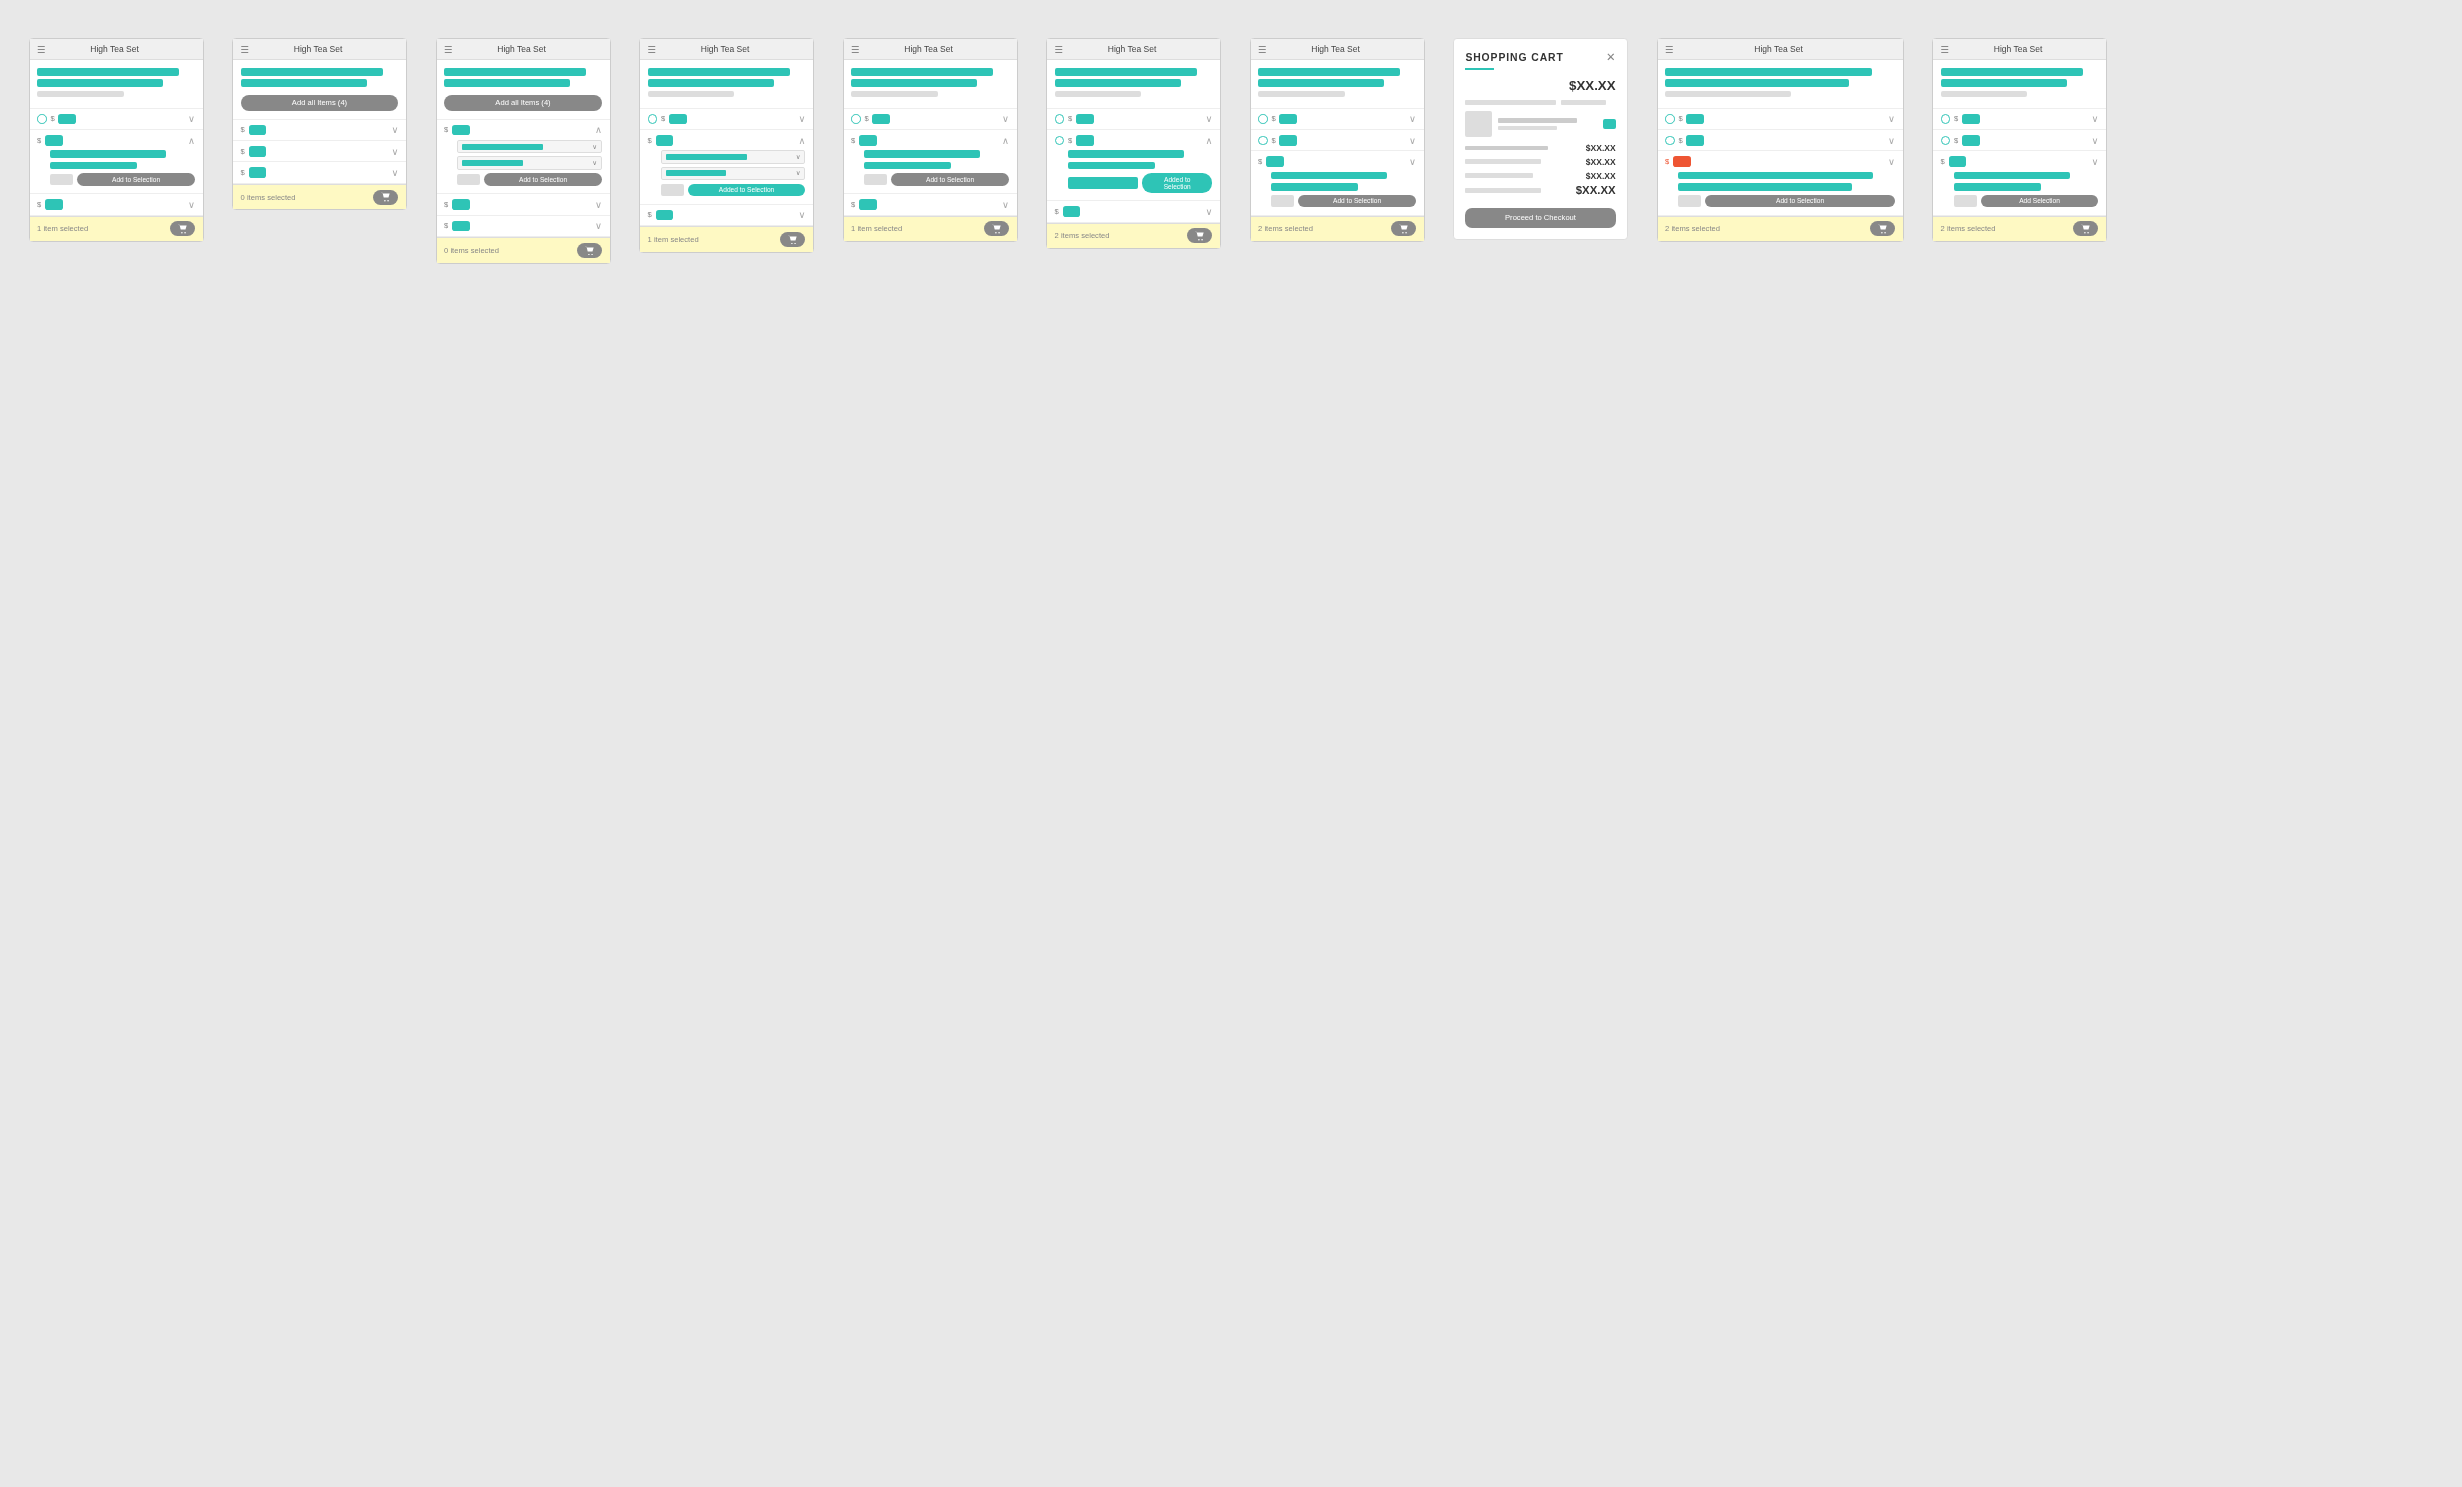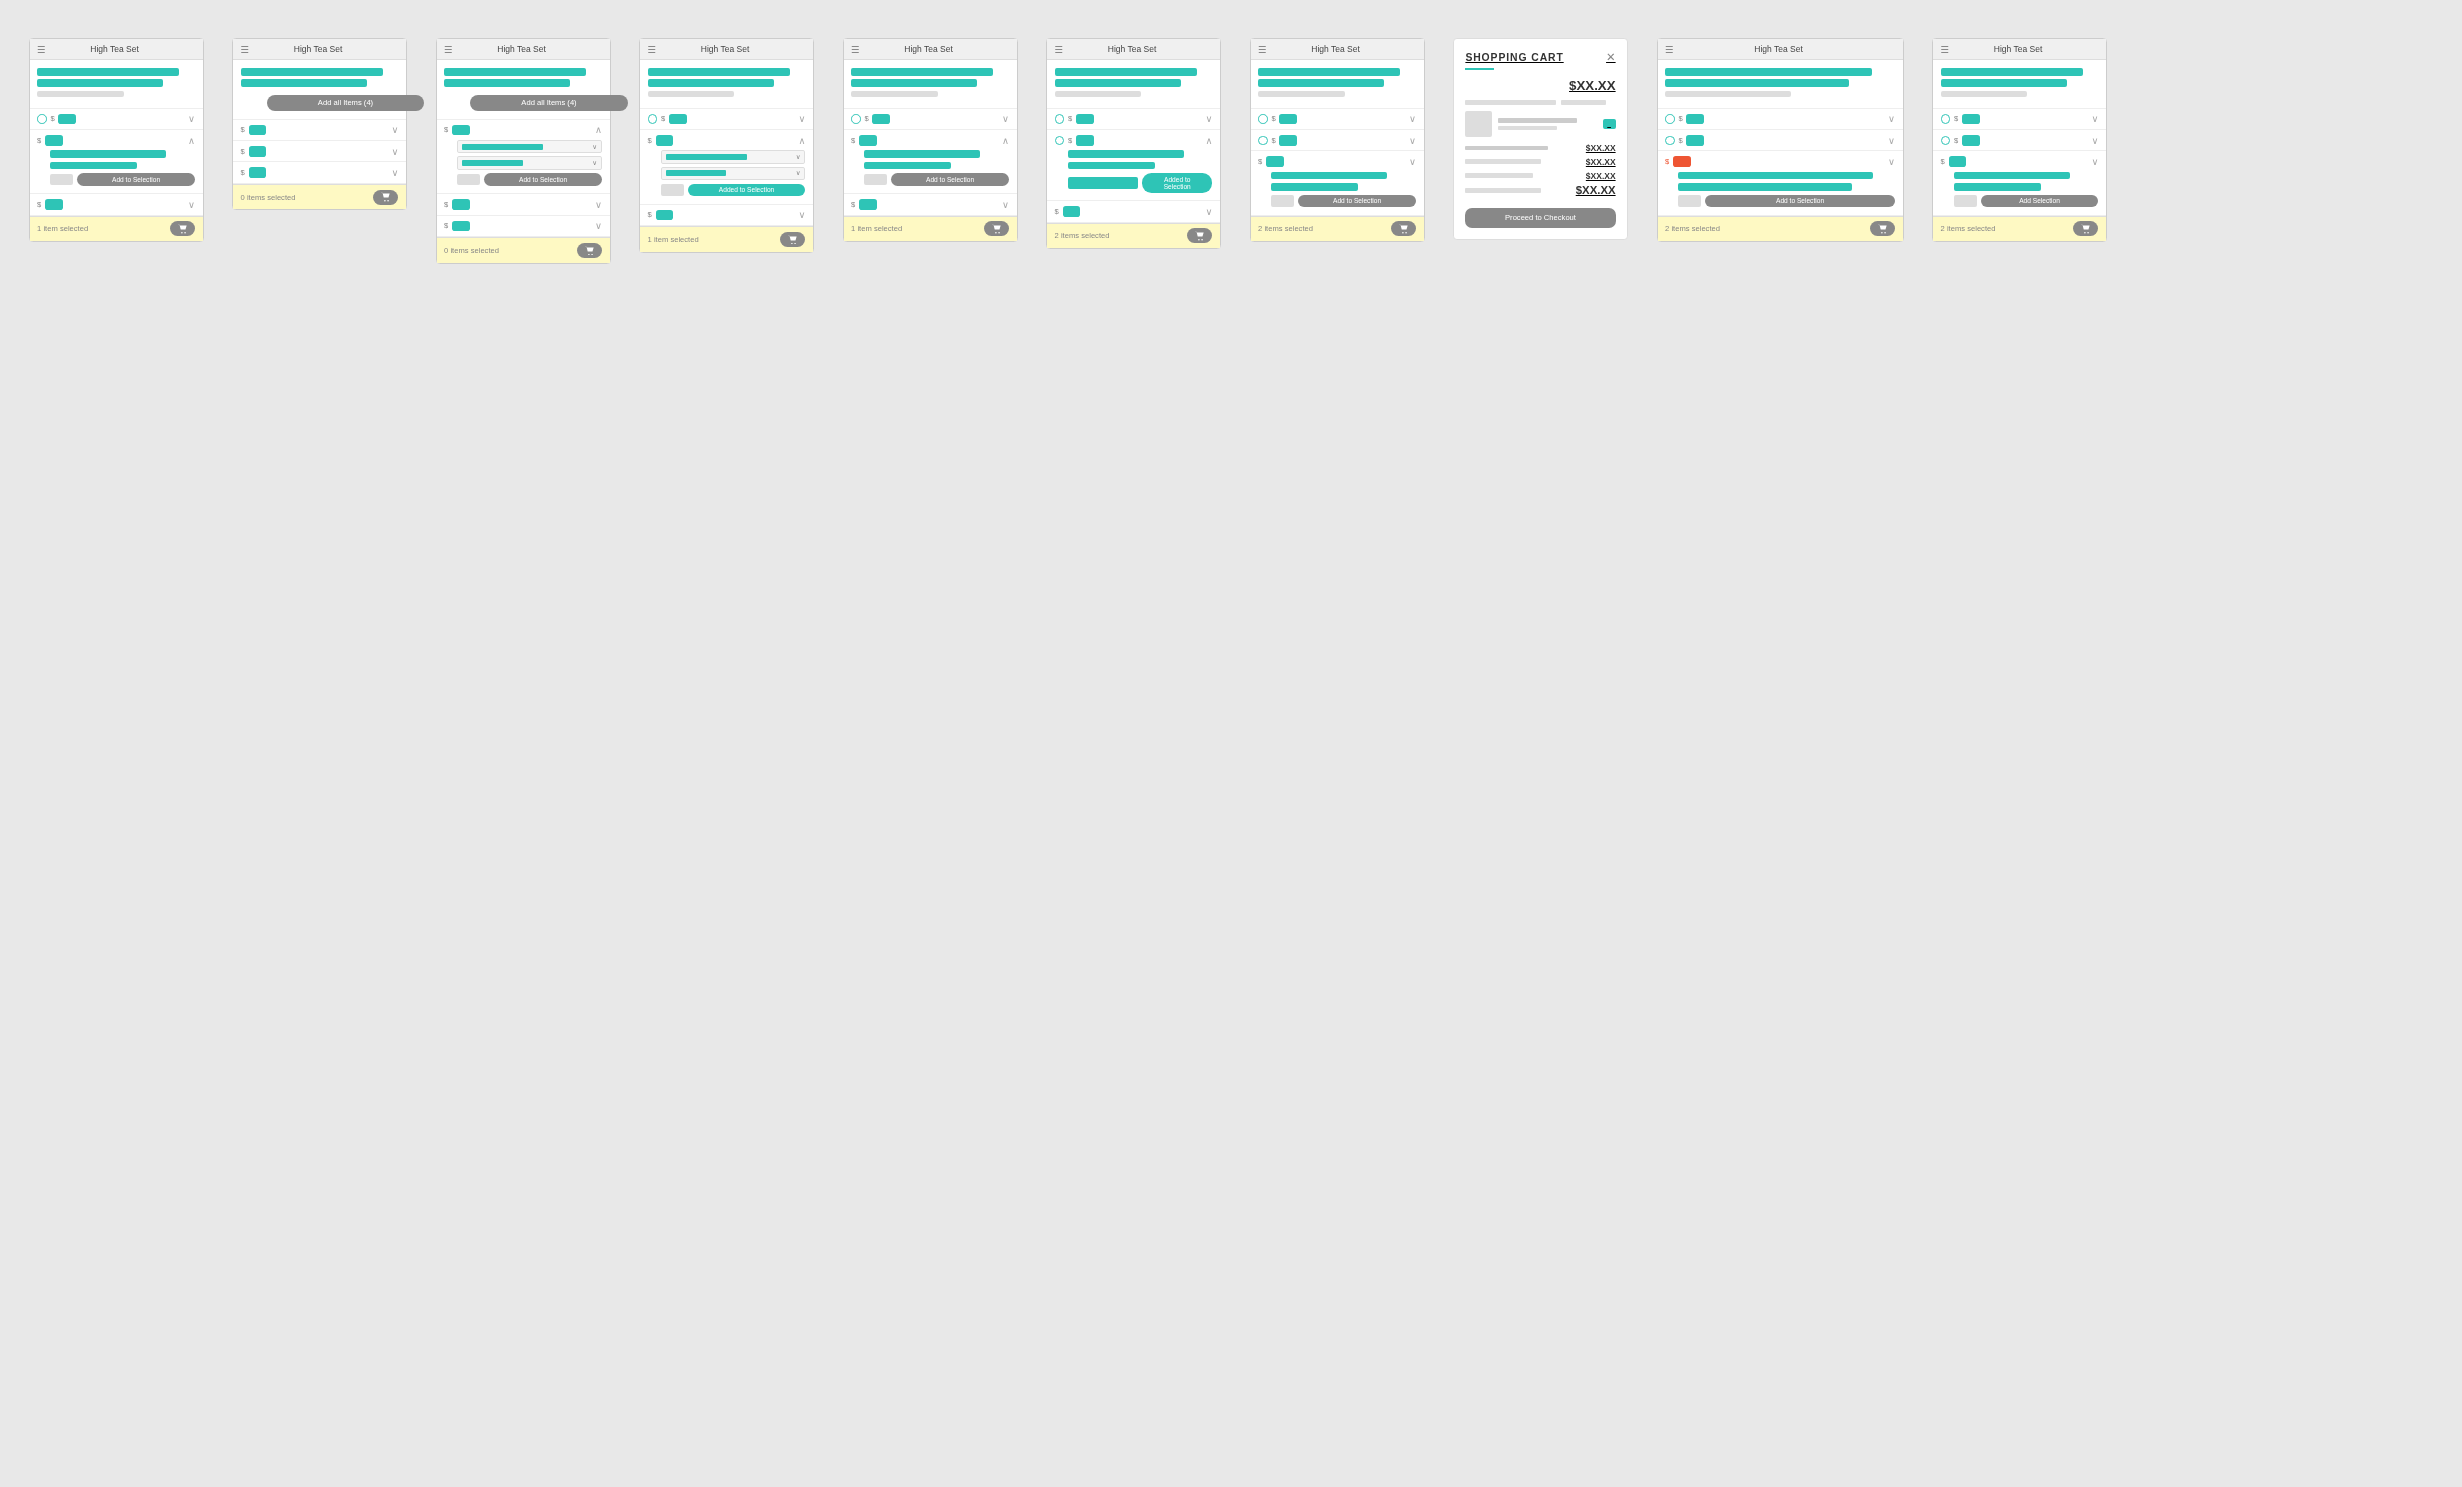--- a/index.html
+++ b/index.html
@@ -75,21 +75,20 @@
       background: #888;
       color: #fff;
       border: none;
       border-radius: 9.5px;
       padding: 3.8px 9.5px;
       font-size: 7.6px;
       width: 100%;
       text-align: center;
       cursor: pointer;
       margin-top: 3.8px;
-      margin-left: 26px;
     }
 
     
     .product-row {
       border-bottom: 0.9px solid #eee;
       padding: 4.7px 7.6px;
     }
 
     .product-row-header {
       display: flex;
@@ -239,21 +238,20 @@
     }
 
     
     .cart-panel {
       background: #fff;
       border: 0.9px solid #ddd;
       border-radius: 3.8px;
       width: 175px;
       font-size: 8.5px;
       padding: 11.4px;
-      text-decoration: underline;
     }
 
     .cart-header-row {
       display: flex;
       justify-content: space-between;
       align-items: center;
       margin-bottom: 3.8px;
     }
 
     .cart-title {

